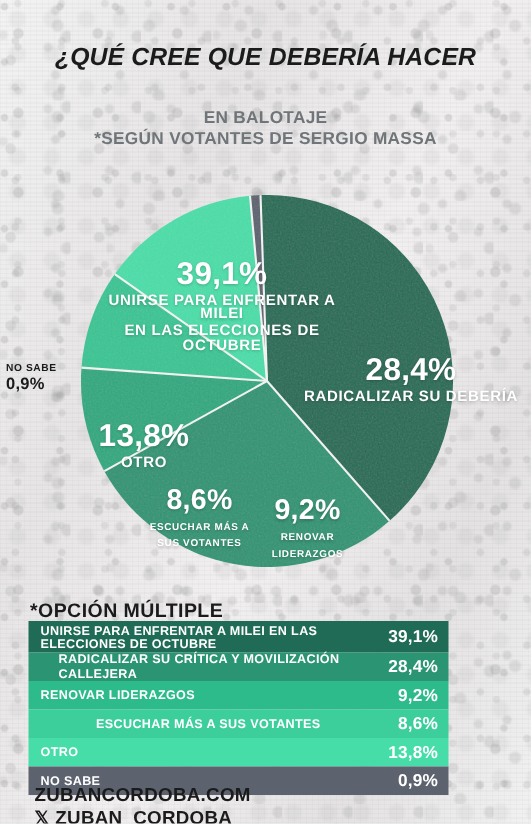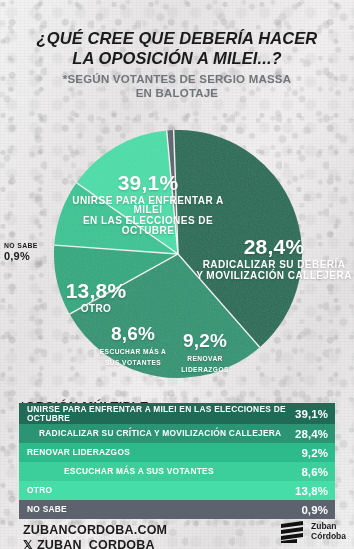--- a/index.html
+++ b/index.html
@@ -70,21 +70,21 @@
   #lab86{left:93px;top:323px;width:80px;}
   #lab138{left:50px;top:280px;width:92px;}
 
   #lab09{position:absolute;left:4px;top:241px;width:48px;text-align:left;color:#1b1b1b;}
   #lab09 .k{font-size:6.8px;font-weight:bold;letter-spacing:.4px;line-height:9px;}
   #lab09 .v{font-size:11px;font-weight:bold;letter-spacing:.2px;line-height:12px;}
 
   
   .tbl-title{position:absolute;left:20px;top:399px;font-size:13px;font-weight:bold;
     color:#1b1b1b;letter-spacing:.3px;}
-  #table{position:absolute;left:19px;top:403px;width:316px;}
+  #table{position:absolute;left:19px;top:414px;width:280px;}
   .row{display:flex;align-items:center;height:19px;box-sizing:border-box;
     padding:0 7px 0 8px;color:#fff;}
   .row.tall{height:21px;}
   .row .lbl{flex:1;font-size:8.4px;font-weight:bold;letter-spacing:.25px;line-height:9.6px;}
   .row .lbl.two{line-height:9px;}
   .row .val{font-size:11.5px;font-weight:bold;letter-spacing:.1px;white-space:nowrap;}
 
   
   .foot{position:absolute;left:23px;top:523px;font-size:12.5px;font-weight:bold;
     color:#1b1b1b;letter-spacing:.2px;line-height:15px;}
@@ -102,25 +102,24 @@
 <div class="wrap">
 
   <svg id="toplogo" viewBox="0 0 60 22">
     <path d="M8 0 L18 0 L14 9 L4 9 Z" fill="#e0117f"></path>
     <path d="M26 0 L44 0 L40 10 L30 12 L22 8 Z" fill="#d6106f"></path>
     <path d="M46 0 L56 0 L52 6 L44 5 Z" fill="#e0117f"></path>
   </svg>
 
   <div class="title">
     <div>¿QUÉ CREE QUE DEBERÍA HACER</div>
-    <div>LA OPOSICIÓN A MILEI...?</div>
   </div>
   <div class="subtitle">
+    <div>EN BALOTAJE</div>
     <div>*SEGÚN VOTANTES DE SERGIO MASSA</div>
-    <div>EN BALOTAJE</div>
   </div>
 
   <svg id="pie" viewBox="0 0 250 250">
     <defs>
       <filter id="rough" x="-10%" y="-10%" width="120%" height="120%">
         <feTurbulence type="fractalNoise" baseFrequency="0.85" numOctaves="3" seed="7" result="n"></feTurbulence>
         <feColorMatrix in="n" type="saturate" values="0" result="ng"></feColorMatrix>
         <feComponentTransfer in="ng" result="na">
           <feFuncA type="linear" slope="0.10" intercept="0"></feFuncA>
         </feComponentTransfer>
@@ -147,21 +146,20 @@
 
   <div class="plab" id="lab391">
     <div class="big">39,1%</div>
     <div class="sub">UNIRSE PARA ENFRENTAR A MILEI</div>
     <div class="sub">EN LAS ELECCIONES DE OCTUBRE</div>
   </div>
 
   <div class="plab" id="lab284">
     <div class="big">28,4%</div>
     <div class="sub">RADICALIZAR SU DEBERÍA</div>
-    <div class="sub">Y MOVILIZACIÓN CALLEJERA</div>
   </div>
 
   <div class="plab" id="lab92">
     <div class="big sm">9,2%</div>
     <div class="sub tiny">RENOVAR</div>
     <div class="sub tiny">LIDERAZGOS</div>
   </div>
 
   <div class="plab" id="lab86">
     <div class="big sm">8,6%</div>
@@ -208,26 +206,14 @@
     </div>
 
   <div class="foot">
     <div>ZUBANCORDOBA.COM</div>
     <div class="l2">
       <span class="xmark">𝕏</span>
       <span>ZUBAN_CORDOBA</span>
     </div>
   </div>
 
-  <div id="footlogo">
-    <svg width="26" height="22" viewBox="0 0 26 22">
-      <path d="M0 3 L22 0 L22 4 L0 7 Z" fill="#111"></path>
-      <path d="M0 9 L22 6 L22 10 L0 13 Z" fill="#111"></path>
-      <path d="M0 15 L22 12 L22 16 L0 19 Z" fill="#111"></path>
-      <path d="M0 20 L16 18 L16 22 L0 22 Z" fill="#111"></path>
-    </svg>
-    <div>
-      <div class="lt">Zuban</div>
-      <div class="lt">Córdoba</div>
-    </div>
-  </div>
 
 </div>
 
 </body></html>

